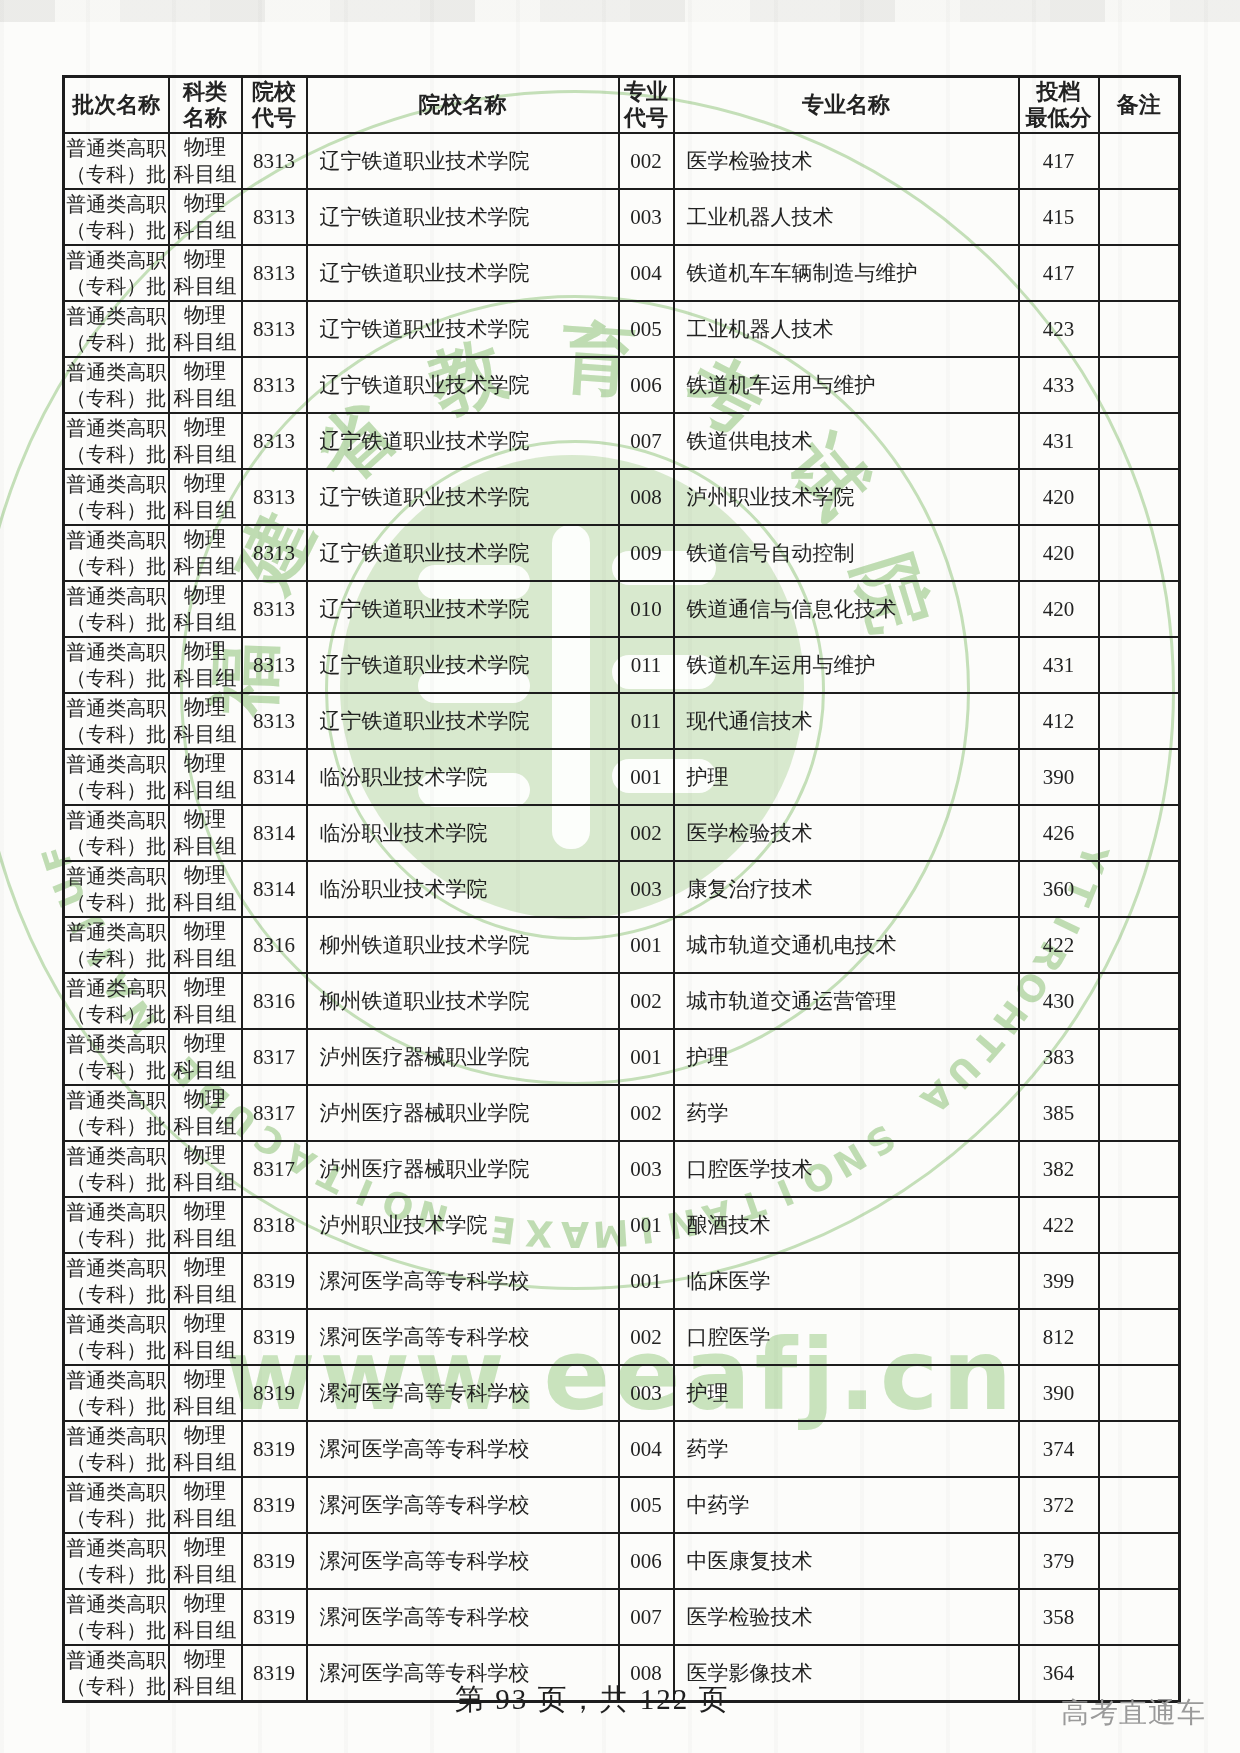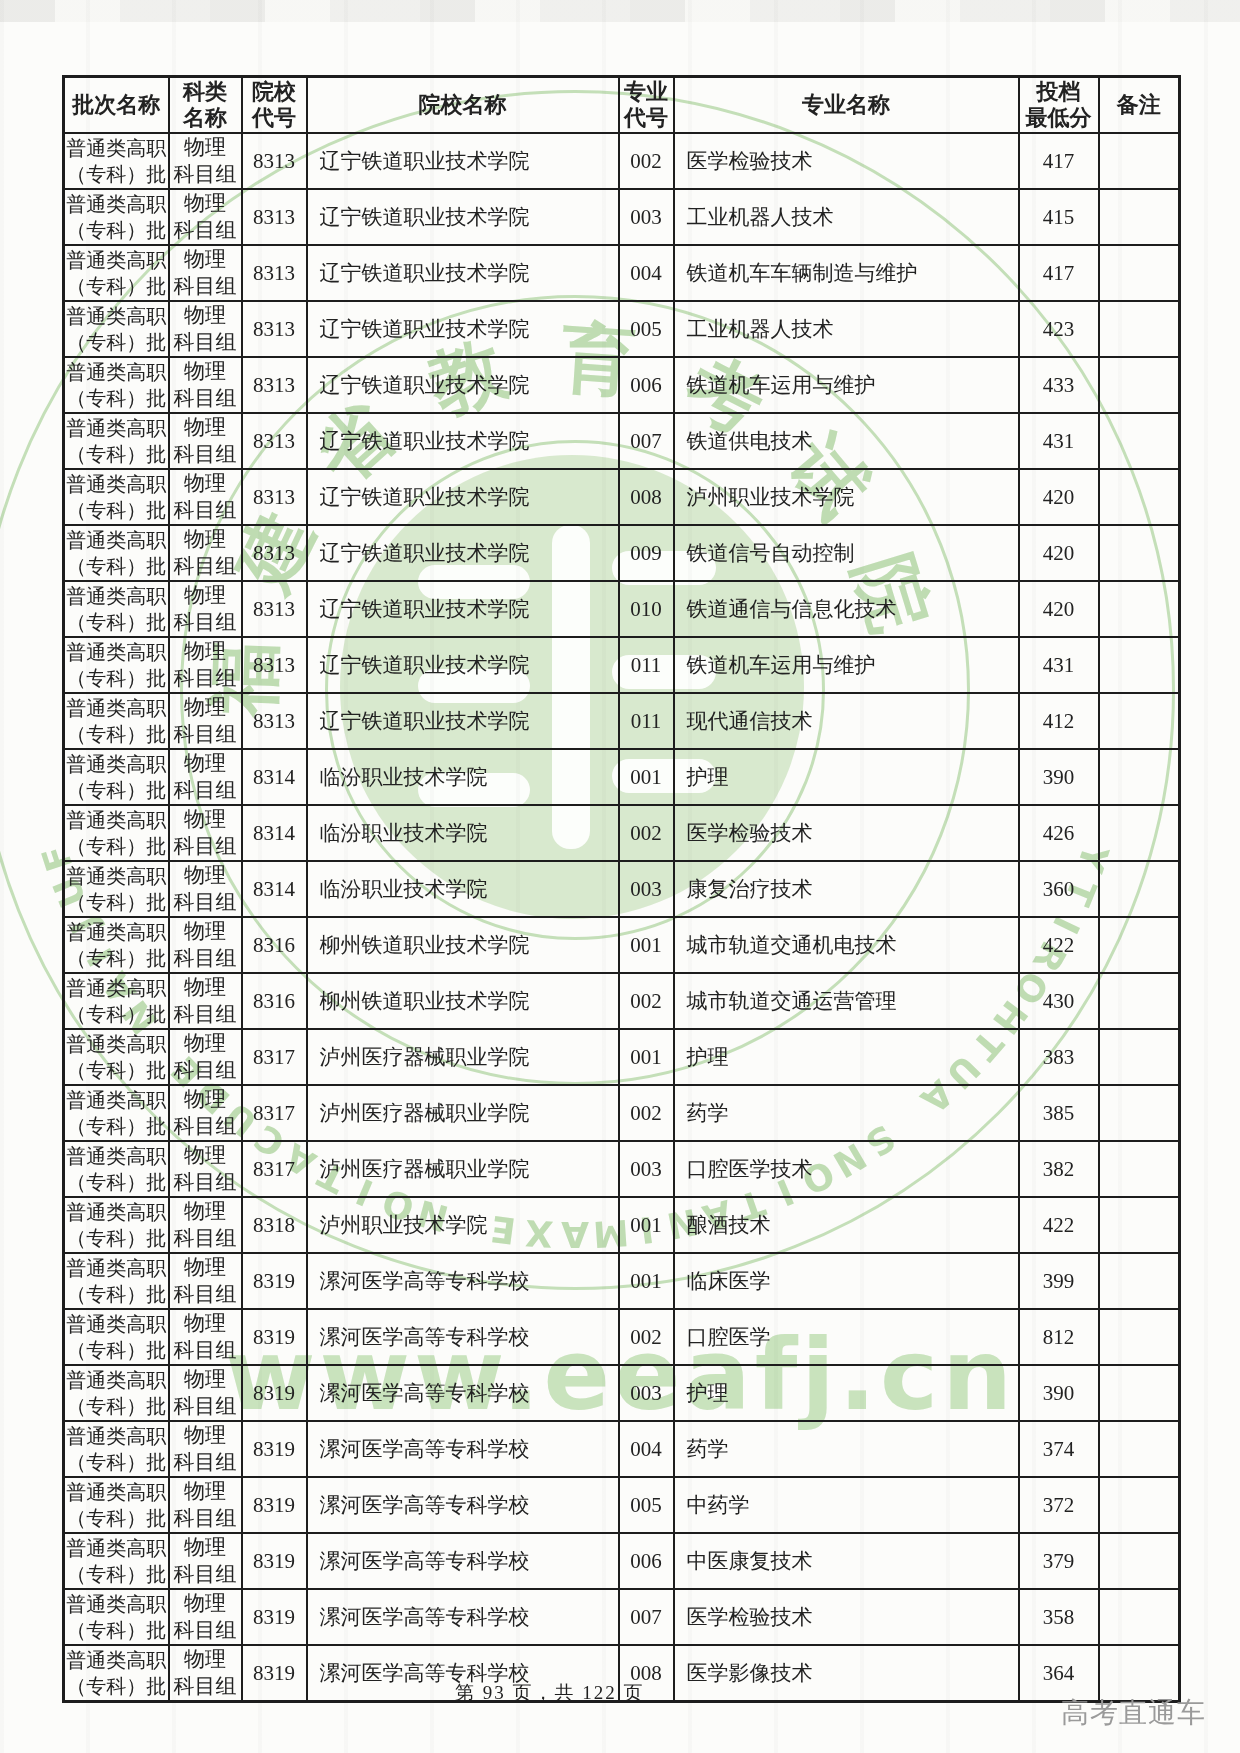--- a/index.html
+++ b/index.html
@@ -61,21 +61,21 @@
   }
   table{border:3px solid #1d1d1d;}
   th{font-size:22px;font-weight:bold;line-height:26px;height:54px;}
   td{font-size:21px;line-height:27px;}
   tbody tr{height:54.5px;}
   td.left{text-align:left;padding-left:12px;}
   td.batch{font-size:20px;line-height:26px;}
   
   .page-info{
     position:absolute;left:455px;top:1680px;z-index:1;
-    font-size:19px;letter-spacing:2px;color:#1f1f1f;
+    font-size:29px;letter-spacing:2px;color:#1f1f1f;
   }
   .brand{
     position:absolute;right:34px;top:1694px;z-index:1;
     font-family:"Liberation Sans","DejaVu Sans",sans-serif;
     font-size:28px;color:#9a9a9a;letter-spacing:1px;
   }
 </style>
 </head>
 <body>
 

